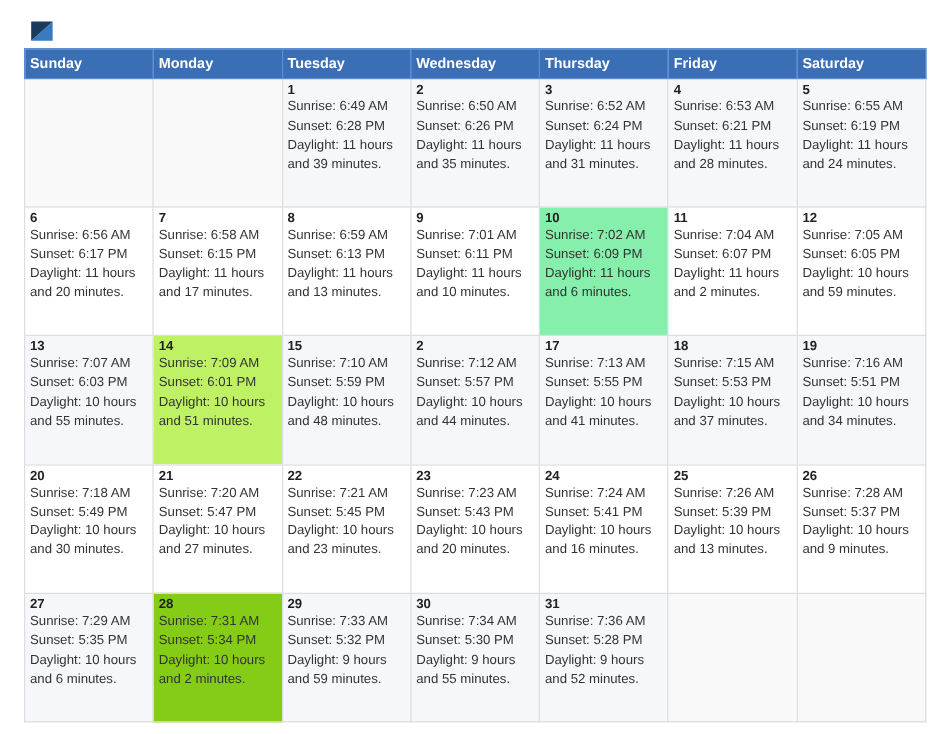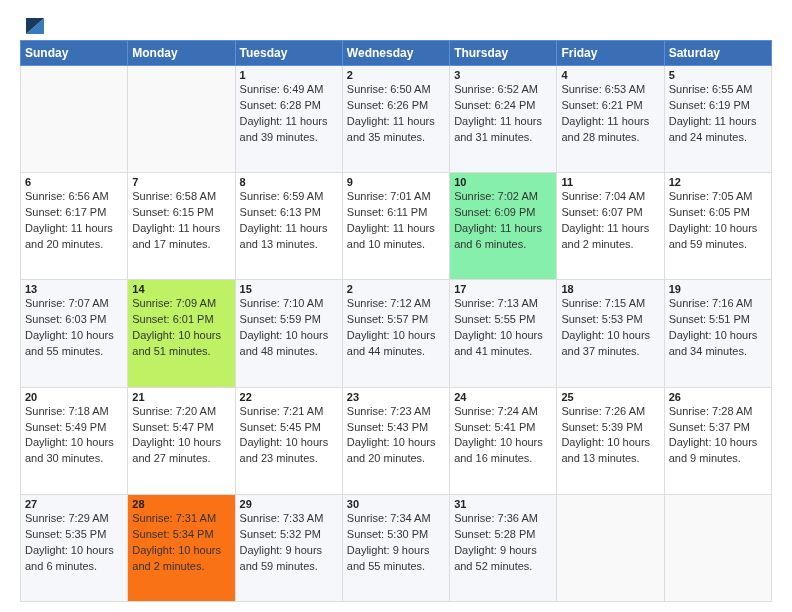--- a/index.html
+++ b/index.html
@@ -236,21 +236,21 @@
           <td style="background: rgb(255, 255, 255);">
             <span class="day-num">26</span>
             <div class="day-info">Sunrise: 7:28 AM<br>Sunset: 5:37 PM<br>Daylight: 10 hours and 9 minutes.</div>
           </td>
         </tr>
         <tr>
           <td style="background: rgb(245, 247, 250);">
             <span class="day-num">27</span>
             <div class="day-info">Sunrise: 7:29 AM<br>Sunset: 5:35 PM<br>Daylight: 10 hours and 6 minutes.</div>
           </td>
-          <td style="background: #f97316;">
+          <td style="background: #84cc16;">
             <span class="day-num">28</span>
             <div class="day-info">Sunrise: 7:31 AM<br>Sunset: 5:34 PM<br>Daylight: 10 hours and 2 minutes.</div>
           </td>
           <td style="background: rgb(245, 247, 250);">
             <span class="day-num">29</span>
             <div class="day-info">Sunrise: 7:33 AM<br>Sunset: 5:32 PM<br>Daylight: 9 hours and 59 minutes.</div>
           </td>
           <td style="background: rgb(245, 247, 250); margin-top: 35px;">
             <span class="day-num">30</span>
             <div class="day-info">Sunrise: 7:34 AM<br>Sunset: 5:30 PM<br>Daylight: 9 hours and 55 minutes.</div>

